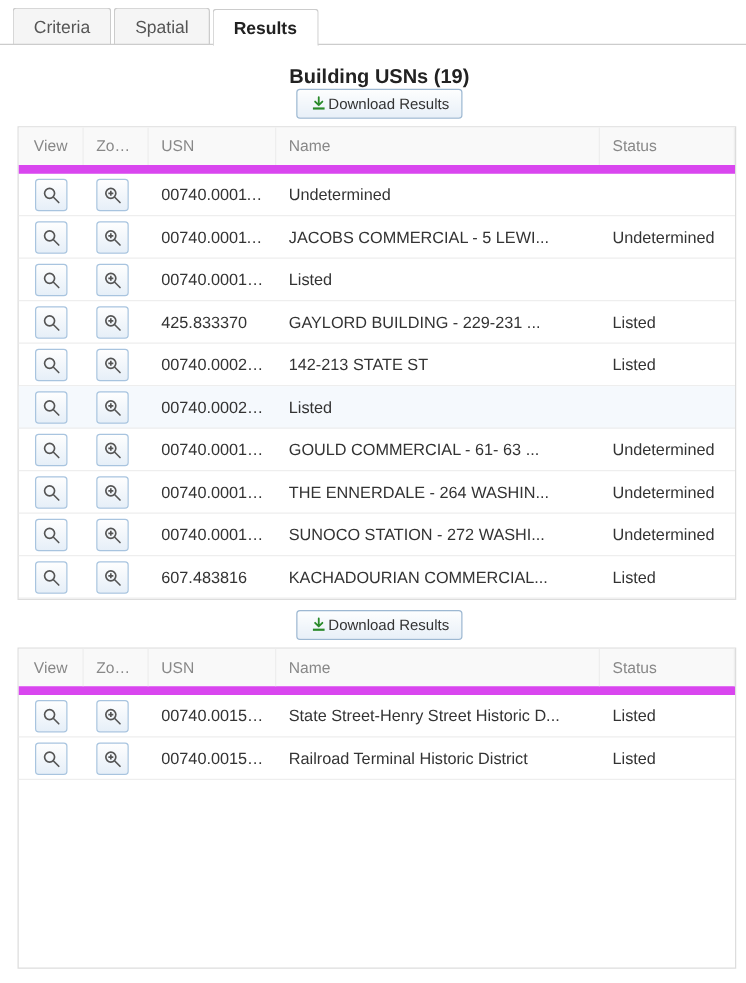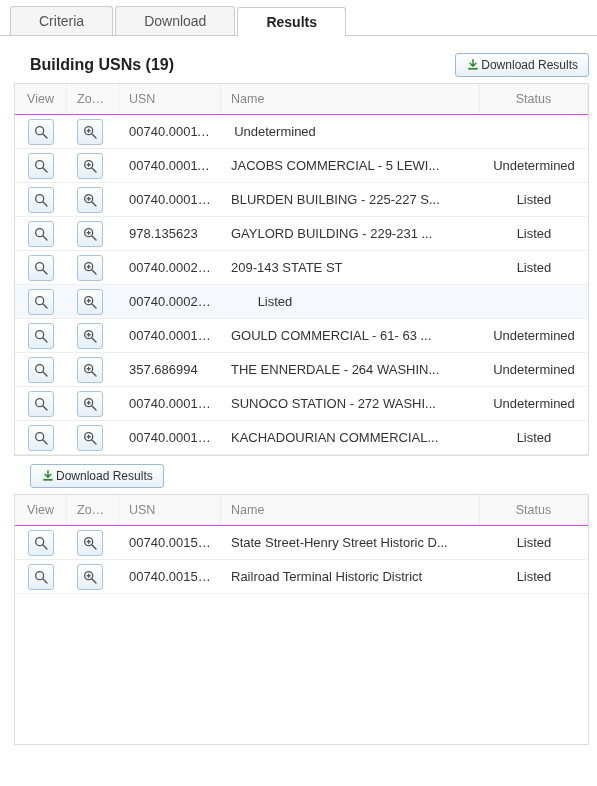--- a/index.html
+++ b/index.html
@@ -12,21 +12,21 @@
   height: 786px;
   overflow: hidden;
   position: relative;
 }
 .tabs {
   display: flex;
   padding: 6px 10px 0 10px;
   background: #fff;
 }
 .tab {
-  padding: 6px 28px;
+  padding: 6px 16px;
   border: 1px solid #ccc;
   border-bottom: none;
   background: #f5f5f5;
   color: #555;
   cursor: pointer;
   margin-right: 2px;
   border-radius: 3px 3px 0 0;
   font-size: 14px;
 }
 .tab.active {
@@ -50,21 +50,22 @@
   height: calc(786px - 44px);
   overflow-y: scroll;
 }
 .content::-webkit-scrollbar { width: 14px; }
 .content::-webkit-scrollbar-track { background: #f0f0f0; }
 .content::-webkit-scrollbar-thumb { background: #c8c8c8; border-radius: 2px; }
 .section-header {
   display: flex;
   justify-content: space-between;
   align-items: center;
-  margin: 8px 0 6px 16px;
+  margin: 8px 0 6px 4px;
+  flex-direction: column;
 }
 .section-title {
   font-weight: bold;
   font-size: 16px;
   color: #222;
 }
 .download-btn {
   display: inline-flex;
   align-items: center;
   gap: 1px;
@@ -80,59 +81,59 @@
 .grid {
   border: 1px solid #ddd;
   margin-bottom: 6px;
 }
 .grid-head, .grid-row {
   display: flex;
   align-items: center;
 }
 .grid-head {
   background: #f9f9f9;
-  border-bottom: 1px solid #d946ef;
+  border-bottom: 7px solid #d946ef;
   color: #888;
   font-size: 12.5px;
 }
 .grid-head .cell {
   padding: 8px 10px;
   border-right: 1px solid #eee;
 }
 .grid-row {
   border-bottom: 1px solid #eee;
   min-height: 34px;
 }
 .grid-row.highlight { background: #f5f9fd; }
 .cell { padding: 3px 10px; overflow: hidden; text-overflow: ellipsis; white-space: nowrap; }
 .col-view { width: 52px; flex: 0 0 52px; text-align: center; }
 .col-zoom { width: 52px; flex: 0 0 52px; }
 .col-usn { width: 100px; flex: 0 0 102px; }
 .col-name { flex: 1 1 auto; min-width: 0; }
-.col-status { width: 108px; flex: 0 0 108px; text-align: center; }
+.col-status { width: 108px; flex: 0 0 108px; }
 .icon-btn {
   display: inline-flex;
   align-items: center;
   justify-content: center;
   width: 26px;
   height: 26px;
   border: 1px solid #a8c4df;
   background: linear-gradient(#fefefe, #e6eff8);
   border-radius: 3px;
   cursor: pointer;
 }
 .icon-btn svg { width: 16px; height: 16px; }
 .empty-block { height: 150px; }
 </style>
 </head>
 <body>
 
 <div class="tabs" id="tabs">
     <div class="tab">Criteria</div>
-    <div class="tab">Download</div>
+    <div class="tab">Spatial</div>
     <div class="tab active">Results</div>
   </div>
 <div class="tabline"></div>
 
 <div class="content" id="content">
     <div class="section-header">
       <div class="section-title">Building USNs (19)</div>
       <button class="download-btn">
         <svg viewBox="0 0 24 24">
           <path d="M12 3 L12 13 M7 9 L12 14 L17 9" fill="none" stroke="#2a8a2a" stroke-width="2.5" stroke-linecap="round" stroke-linejoin="round"></path>
@@ -195,59 +196,58 @@
           </span></div>
         <div class="cell col-zoom"><span class="icon-btn">
             <svg viewBox="0 0 24 24">
               <circle cx="10" cy="10" r="6" fill="none" stroke="#555" stroke-width="2"></circle>
               <line x1="15" y1="15" x2="21" y2="21" stroke="#555" stroke-width="2" stroke-linecap="round"></line>
               <line x1="7" y1="10" x2="13" y2="10" stroke="#555" stroke-width="2"></line>
               <line x1="10" y1="7" x2="10" y2="13" stroke="#555" stroke-width="2"></line>
             </svg>
           </span></div>
         <div class="cell col-usn">00740.000158</div>
-        <div class="cell col-name">BLURDEN BUILBING - 225-227 S...</div>
-        <div class="cell col-status">Listed</div>
-      </div>
-      <div class="grid-row">
-        <div class="cell col-view"><span class="icon-btn">
-            <svg viewBox="0 0 24 24">
-              <circle cx="10" cy="10" r="6" fill="none" stroke="#555" stroke-width="2"></circle>
-              <line x1="15" y1="15" x2="21" y2="21" stroke="#555" stroke-width="2" stroke-linecap="round"></line>
-            </svg>
-          </span></div>
-        <div class="cell col-zoom"><span class="icon-btn">
-            <svg viewBox="0 0 24 24">
-              <circle cx="10" cy="10" r="6" fill="none" stroke="#555" stroke-width="2"></circle>
-              <line x1="15" y1="15" x2="21" y2="21" stroke="#555" stroke-width="2" stroke-linecap="round"></line>
-              <line x1="7" y1="10" x2="13" y2="10" stroke="#555" stroke-width="2"></line>
-              <line x1="10" y1="7" x2="10" y2="13" stroke="#555" stroke-width="2"></line>
-            </svg>
-          </span></div>
-        <div class="cell col-usn">978.135623</div>
+        <div class="cell col-status">Listed</div>
+      </div>
+      <div class="grid-row">
+        <div class="cell col-view"><span class="icon-btn">
+            <svg viewBox="0 0 24 24">
+              <circle cx="10" cy="10" r="6" fill="none" stroke="#555" stroke-width="2"></circle>
+              <line x1="15" y1="15" x2="21" y2="21" stroke="#555" stroke-width="2" stroke-linecap="round"></line>
+            </svg>
+          </span></div>
+        <div class="cell col-zoom"><span class="icon-btn">
+            <svg viewBox="0 0 24 24">
+              <circle cx="10" cy="10" r="6" fill="none" stroke="#555" stroke-width="2"></circle>
+              <line x1="15" y1="15" x2="21" y2="21" stroke="#555" stroke-width="2" stroke-linecap="round"></line>
+              <line x1="7" y1="10" x2="13" y2="10" stroke="#555" stroke-width="2"></line>
+              <line x1="10" y1="7" x2="10" y2="13" stroke="#555" stroke-width="2"></line>
+            </svg>
+          </span></div>
+        <div class="cell col-usn">425.833370</div>
         <div class="cell col-name">GAYLORD BUILDING - 229-231 ...</div>
         <div class="cell col-status">Listed</div>
       </div>
       <div class="grid-row">
         <div class="cell col-view"><span class="icon-btn">
             <svg viewBox="0 0 24 24">
               <circle cx="10" cy="10" r="6" fill="none" stroke="#555" stroke-width="2"></circle>
               <line x1="15" y1="15" x2="21" y2="21" stroke="#555" stroke-width="2" stroke-linecap="round"></line>
             </svg>
           </span></div>
         <div class="cell col-zoom"><span class="icon-btn">
             <svg viewBox="0 0 24 24">
               <circle cx="10" cy="10" r="6" fill="none" stroke="#555" stroke-width="2"></circle>
               <line x1="15" y1="15" x2="21" y2="21" stroke="#555" stroke-width="2" stroke-linecap="round"></line>
               <line x1="7" y1="10" x2="13" y2="10" stroke="#555" stroke-width="2"></line>
               <line x1="10" y1="7" x2="10" y2="13" stroke="#555" stroke-width="2"></line>
             </svg>
           </span></div>
         <div class="cell col-usn">00740.000286</div>
-        <div class="cell col-name">209-143 STATE ST</div>
+        <div class="cell col-name">142-213 STATE ST</div>
         <div class="cell col-status">Listed</div>
       </div>
       <div class="grid-row highlight">
         <div class="cell col-view"><span class="icon-btn">
             <svg viewBox="0 0 24 24">
               <circle cx="10" cy="10" r="6" fill="none" stroke="#555" stroke-width="2"></circle>
               <line x1="15" y1="15" x2="21" y2="21" stroke="#555" stroke-width="2" stroke-linecap="round"></line>
             </svg>
           </span></div>
         <div class="cell col-zoom"><span class="icon-btn">
@@ -288,21 +288,21 @@
             </svg>
           </span></div>
         <div class="cell col-zoom"><span class="icon-btn">
             <svg viewBox="0 0 24 24">
               <circle cx="10" cy="10" r="6" fill="none" stroke="#555" stroke-width="2"></circle>
               <line x1="15" y1="15" x2="21" y2="21" stroke="#555" stroke-width="2" stroke-linecap="round"></line>
               <line x1="7" y1="10" x2="13" y2="10" stroke="#555" stroke-width="2"></line>
               <line x1="10" y1="7" x2="10" y2="13" stroke="#555" stroke-width="2"></line>
             </svg>
           </span></div>
-        <div class="cell col-usn">357.686994</div>
+        <div class="cell col-usn">00740.000139</div>
         <div class="cell col-name">THE ENNERDALE - 264 WASHIN...</div>
         <div class="cell col-status">Undetermined</div>
       </div>
       <div class="grid-row">
         <div class="cell col-view"><span class="icon-btn">
             <svg viewBox="0 0 24 24">
               <circle cx="10" cy="10" r="6" fill="none" stroke="#555" stroke-width="2"></circle>
               <line x1="15" y1="15" x2="21" y2="21" stroke="#555" stroke-width="2" stroke-linecap="round"></line>
             </svg>
           </span></div>
@@ -326,21 +326,21 @@
             </svg>
           </span></div>
         <div class="cell col-zoom"><span class="icon-btn">
             <svg viewBox="0 0 24 24">
               <circle cx="10" cy="10" r="6" fill="none" stroke="#555" stroke-width="2"></circle>
               <line x1="15" y1="15" x2="21" y2="21" stroke="#555" stroke-width="2" stroke-linecap="round"></line>
               <line x1="7" y1="10" x2="13" y2="10" stroke="#555" stroke-width="2"></line>
               <line x1="10" y1="7" x2="10" y2="13" stroke="#555" stroke-width="2"></line>
             </svg>
           </span></div>
-        <div class="cell col-usn">00740.000156</div>
+        <div class="cell col-usn">607.483816</div>
         <div class="cell col-name">KACHADOURIAN COMMERCIAL...</div>
         <div class="cell col-status">Listed</div>
       </div>
     </div>
     <div class="section-header">
       <button class="download-btn">
         <svg viewBox="0 0 24 24">
           <path d="M12 3 L12 13 M7 9 L12 14 L17 9" fill="none" stroke="#2a8a2a" stroke-width="2.5" stroke-linecap="round" stroke-linejoin="round"></path>
           <rect x="4" y="17" width="16" height="3" fill="#2a8a2a"></rect>
         </svg>

